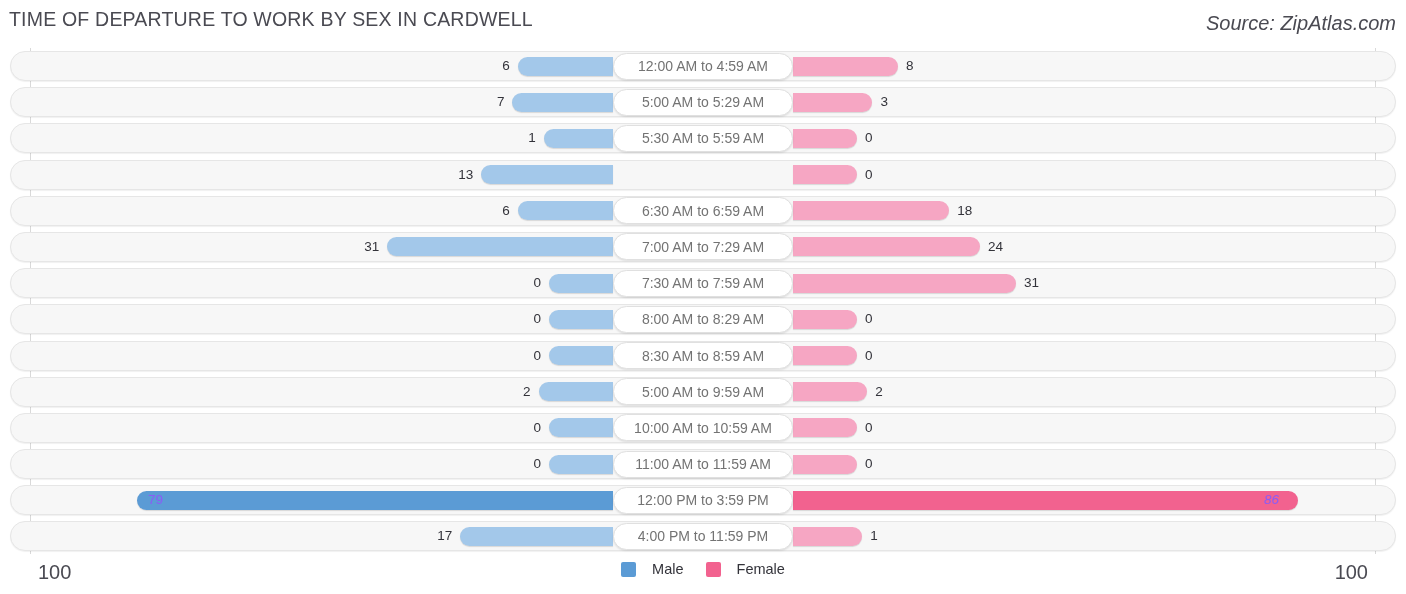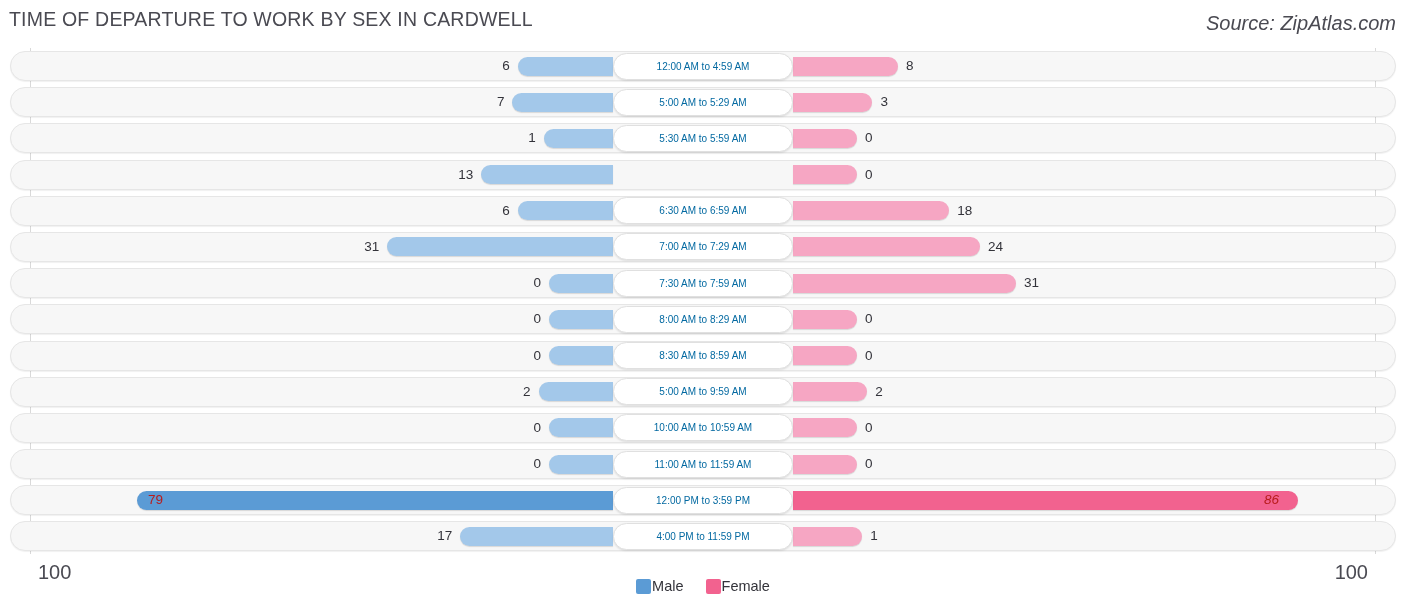--- a/index.html
+++ b/index.html
@@ -108,40 +108,40 @@
   .val {
     position: absolute;
     top: 8px;
     font-size: 13.5px;
     color: #33333a;
     line-height: 20px;
     white-space: nowrap;
   }
   .val.male   { text-align: right; }
   .val.female { text-align: left; }
-  .val.inside { color: #b91c1c; }
+  .val.inside { color: #8b5cf6; }
 
   .center-pill {
     position: absolute;
     left: 613px;
     top: 4.5px;
     width: 180px;
     height: 27px;
     box-sizing: border-box;
     background: #ffffff;
     border: 1px solid #e0e0e0;
     border-radius: 14px;
     box-shadow: 0 1px 2px rgba(0,0,0,0.10);
     display: flex;
     align-items: center;
     justify-content: center;
   }
   .center-pill span {
-    font-size: 10px;
-    color: #0369a1;
+    font-size: 14px;
+    color: #737373;
     white-space: nowrap;
   }
 
   
   .footer {
     position: absolute;
     left: 0;
     top: 556px;
     width: 1406px;
     height: 38px;
@@ -161,22 +161,21 @@
     top: 5px;
     width: 1406px;
     display: flex;
     justify-content: center;
     align-items: center;
     gap: 22px;
   }
   .legend-item {
     display: flex;
     align-items: center;
-    gap: 1px;
-    margin-top: 17px;
+    gap: 16px;
   }
   .swatch {
     width: 15px;
     height: 15px;
     border-radius: 2px;
   }
   .swatch.male   { background: #5b9bd5; }
   .swatch.female { background: #f2628f; }
   .legend-label {
     font-size: 14.5px;

